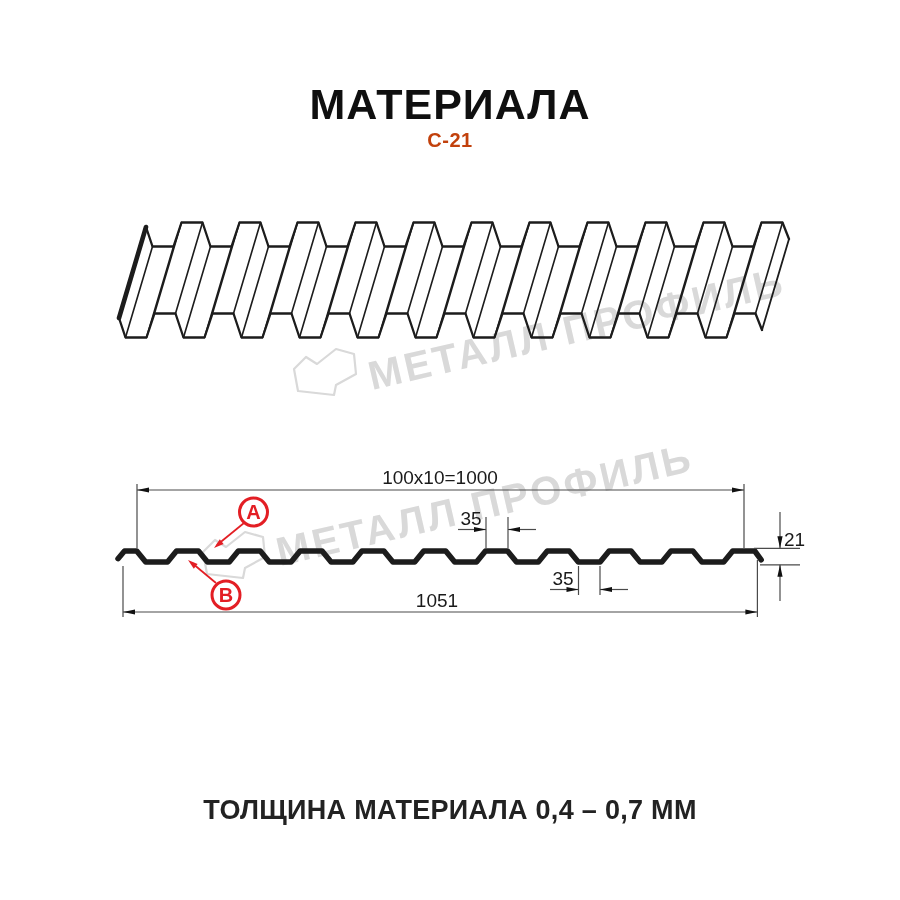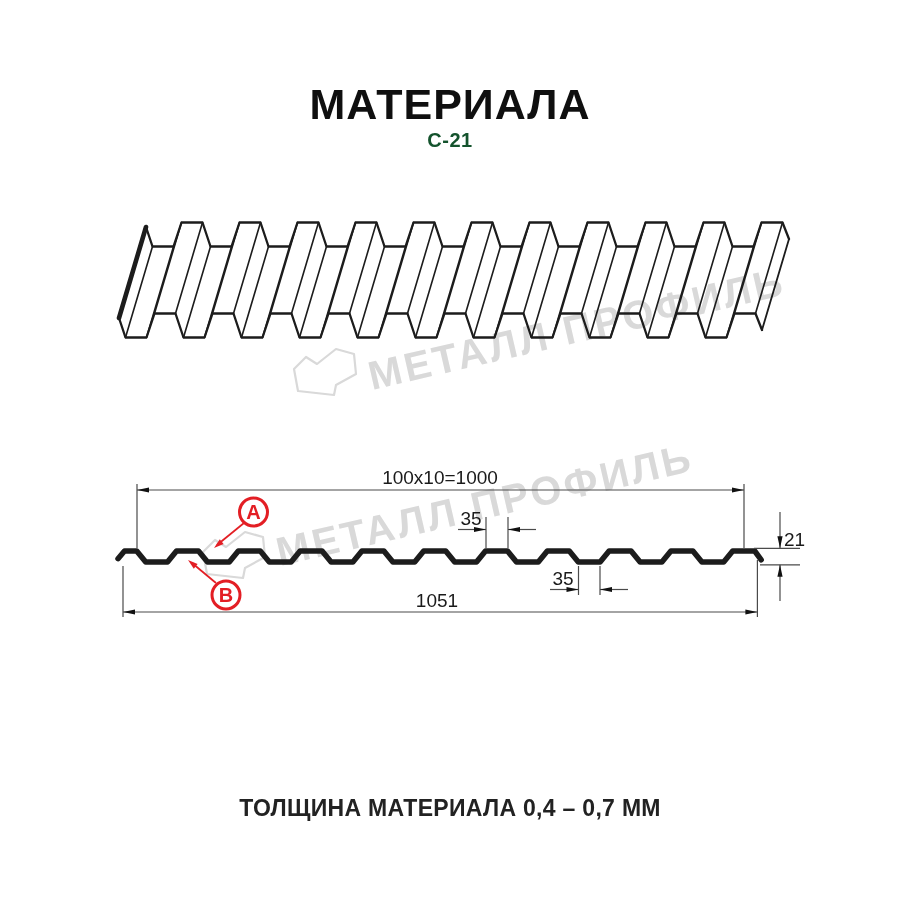--- a/index.html
+++ b/index.html
@@ -1,23 +1,23 @@
 <!DOCTYPE html>
 <html><head>
 <meta charset="utf-8">
 <style>
   html,body{margin:0;padding:0;background:#fff;}
   .page{position:relative;width:900px;height:900px;background:#ffffff;overflow:hidden;
         font-family:"Liberation Sans", sans-serif;}
   .title{position:absolute;top:80px;left:0;width:900px;text-align:center;
          font-size:43px;font-weight:700;letter-spacing:1px;color:#0f0f0f;}
   .subtitle{position:absolute;top:129px;left:0;width:900px;text-align:center;
-         font-size:20px;font-weight:600;color:#14532d;letter-spacing:0.5px;}
+         font-size:20px;font-weight:600;color:#c2410c;letter-spacing:0.5px;}
   .footnote{position:absolute;top:795px;left:0;width:900px;text-align:center;
-         font-size:23px;font-weight:600;color:#222;letter-spacing:0.3px;}
+         font-size:27px;font-weight:600;color:#222;letter-spacing:0.3px;}
   svg{position:absolute;top:0;left:0;}
   .dimtxt{font-family:"Liberation Sans",sans-serif;font-size:19px;fill:#1a1a1a;}
   .wmtxt{font-family:"Liberation Sans",sans-serif;font-weight:700;font-size:40px;
          letter-spacing:3px;}
 </style>
 </head>
 <body>
 
 <div class="page">
 

